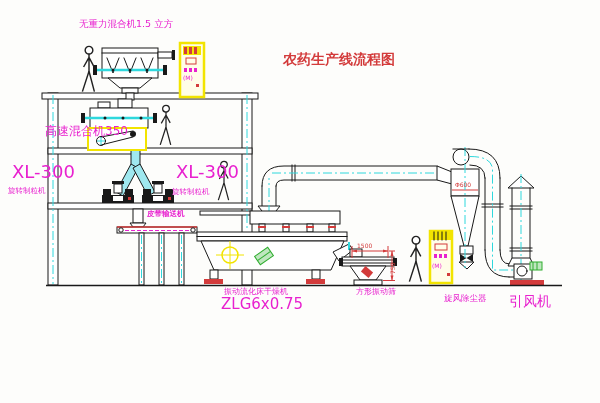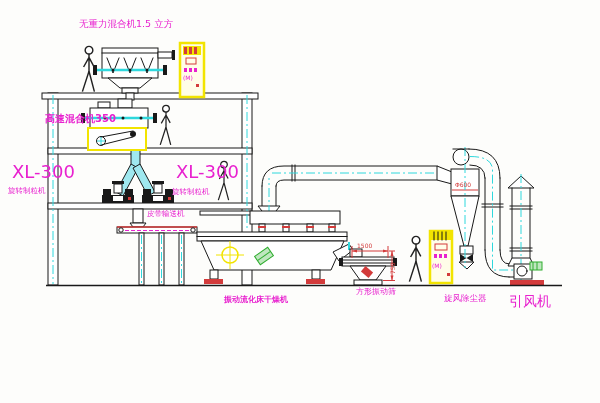--- a/index.html
+++ b/index.html
@@ -254,32 +254,34 @@
     <use href="#psn" transform="translate(416,236) scale(1.2)"></use>
   </g>
 
   <g>
     <path d="M46,285.5 H562" stroke="#191919" stroke-width="1.5" fill="none"></path>
   </g>
 </svg>
 
 <div class="lbl mag" style="left:79px;top:19px;font-size:9.5px;">无重力混合机1.5 立方</div>
 
-
-<div class="lbl mag" style="left:45px;top:114px;font-size:10px;font-weight:bold;">高速混合机350</div>
+<div class="lbl red" style="left:283px;top:52px;font-size:14px;font-weight:600;">农药生产线流程图</div>
+
+<div class="lbl mag" style="left:45px;top:125px;font-size:12px;">高速混合机350</div>
 
 <div class="lbl mag" style="left:12px;top:163px;font-size:18px;">XL-300</div>
 <div class="lbl mag" style="left:8px;top:187px;font-size:7.5px;">旋转制粒机</div>
 
 <div class="lbl mag" style="left:176px;top:163px;font-size:18px;">XL-300</div>
 <div class="lbl mag" style="left:172px;top:188px;font-size:7.5px;">旋转制粒机</div>
 
-<div class="lbl mag" style="left:147px;top:210px;font-size:7.5px;">皮带输送机</div>
-
-<div class="lbl mag" style="left:224px;top:296px;font-size:8px;font-weight:bold;">振动流化床干燥机</div>
+<div class="lbl mag" style="left:147px;top:210px;font-size:7.5px;font-weight:bold;">皮带输送机</div>
+
+<div class="lbl mag" style="left:224px;top:288px;font-size:8px;">振动流化床干燥机</div>
+<div class="lbl mag" style="left:221px;top:297px;font-size:15px;">ZLG6x0.75</div>
 
 <div class="lbl mag" style="left:344px;top:288px;font-size:8px;margin-left:12px;">方形振动筛</div>
 
 <div class="lbl mag" style="left:444px;top:294px;font-size:8.5px;">旋风除尘器</div>
 <div class="lbl mag" style="left:509px;top:294px;font-size:14px;">引风机</div>
 
 <div class="lbl red" style="left:455px;top:182px;font-size:6px;">Φ600</div>
 <div class="lbl red" style="left:357px;top:243px;font-size:6px;">1500</div>
 <div class="lbl red vdim" style="left:390px;top:274px;font-size:6px;">750</div>
 

